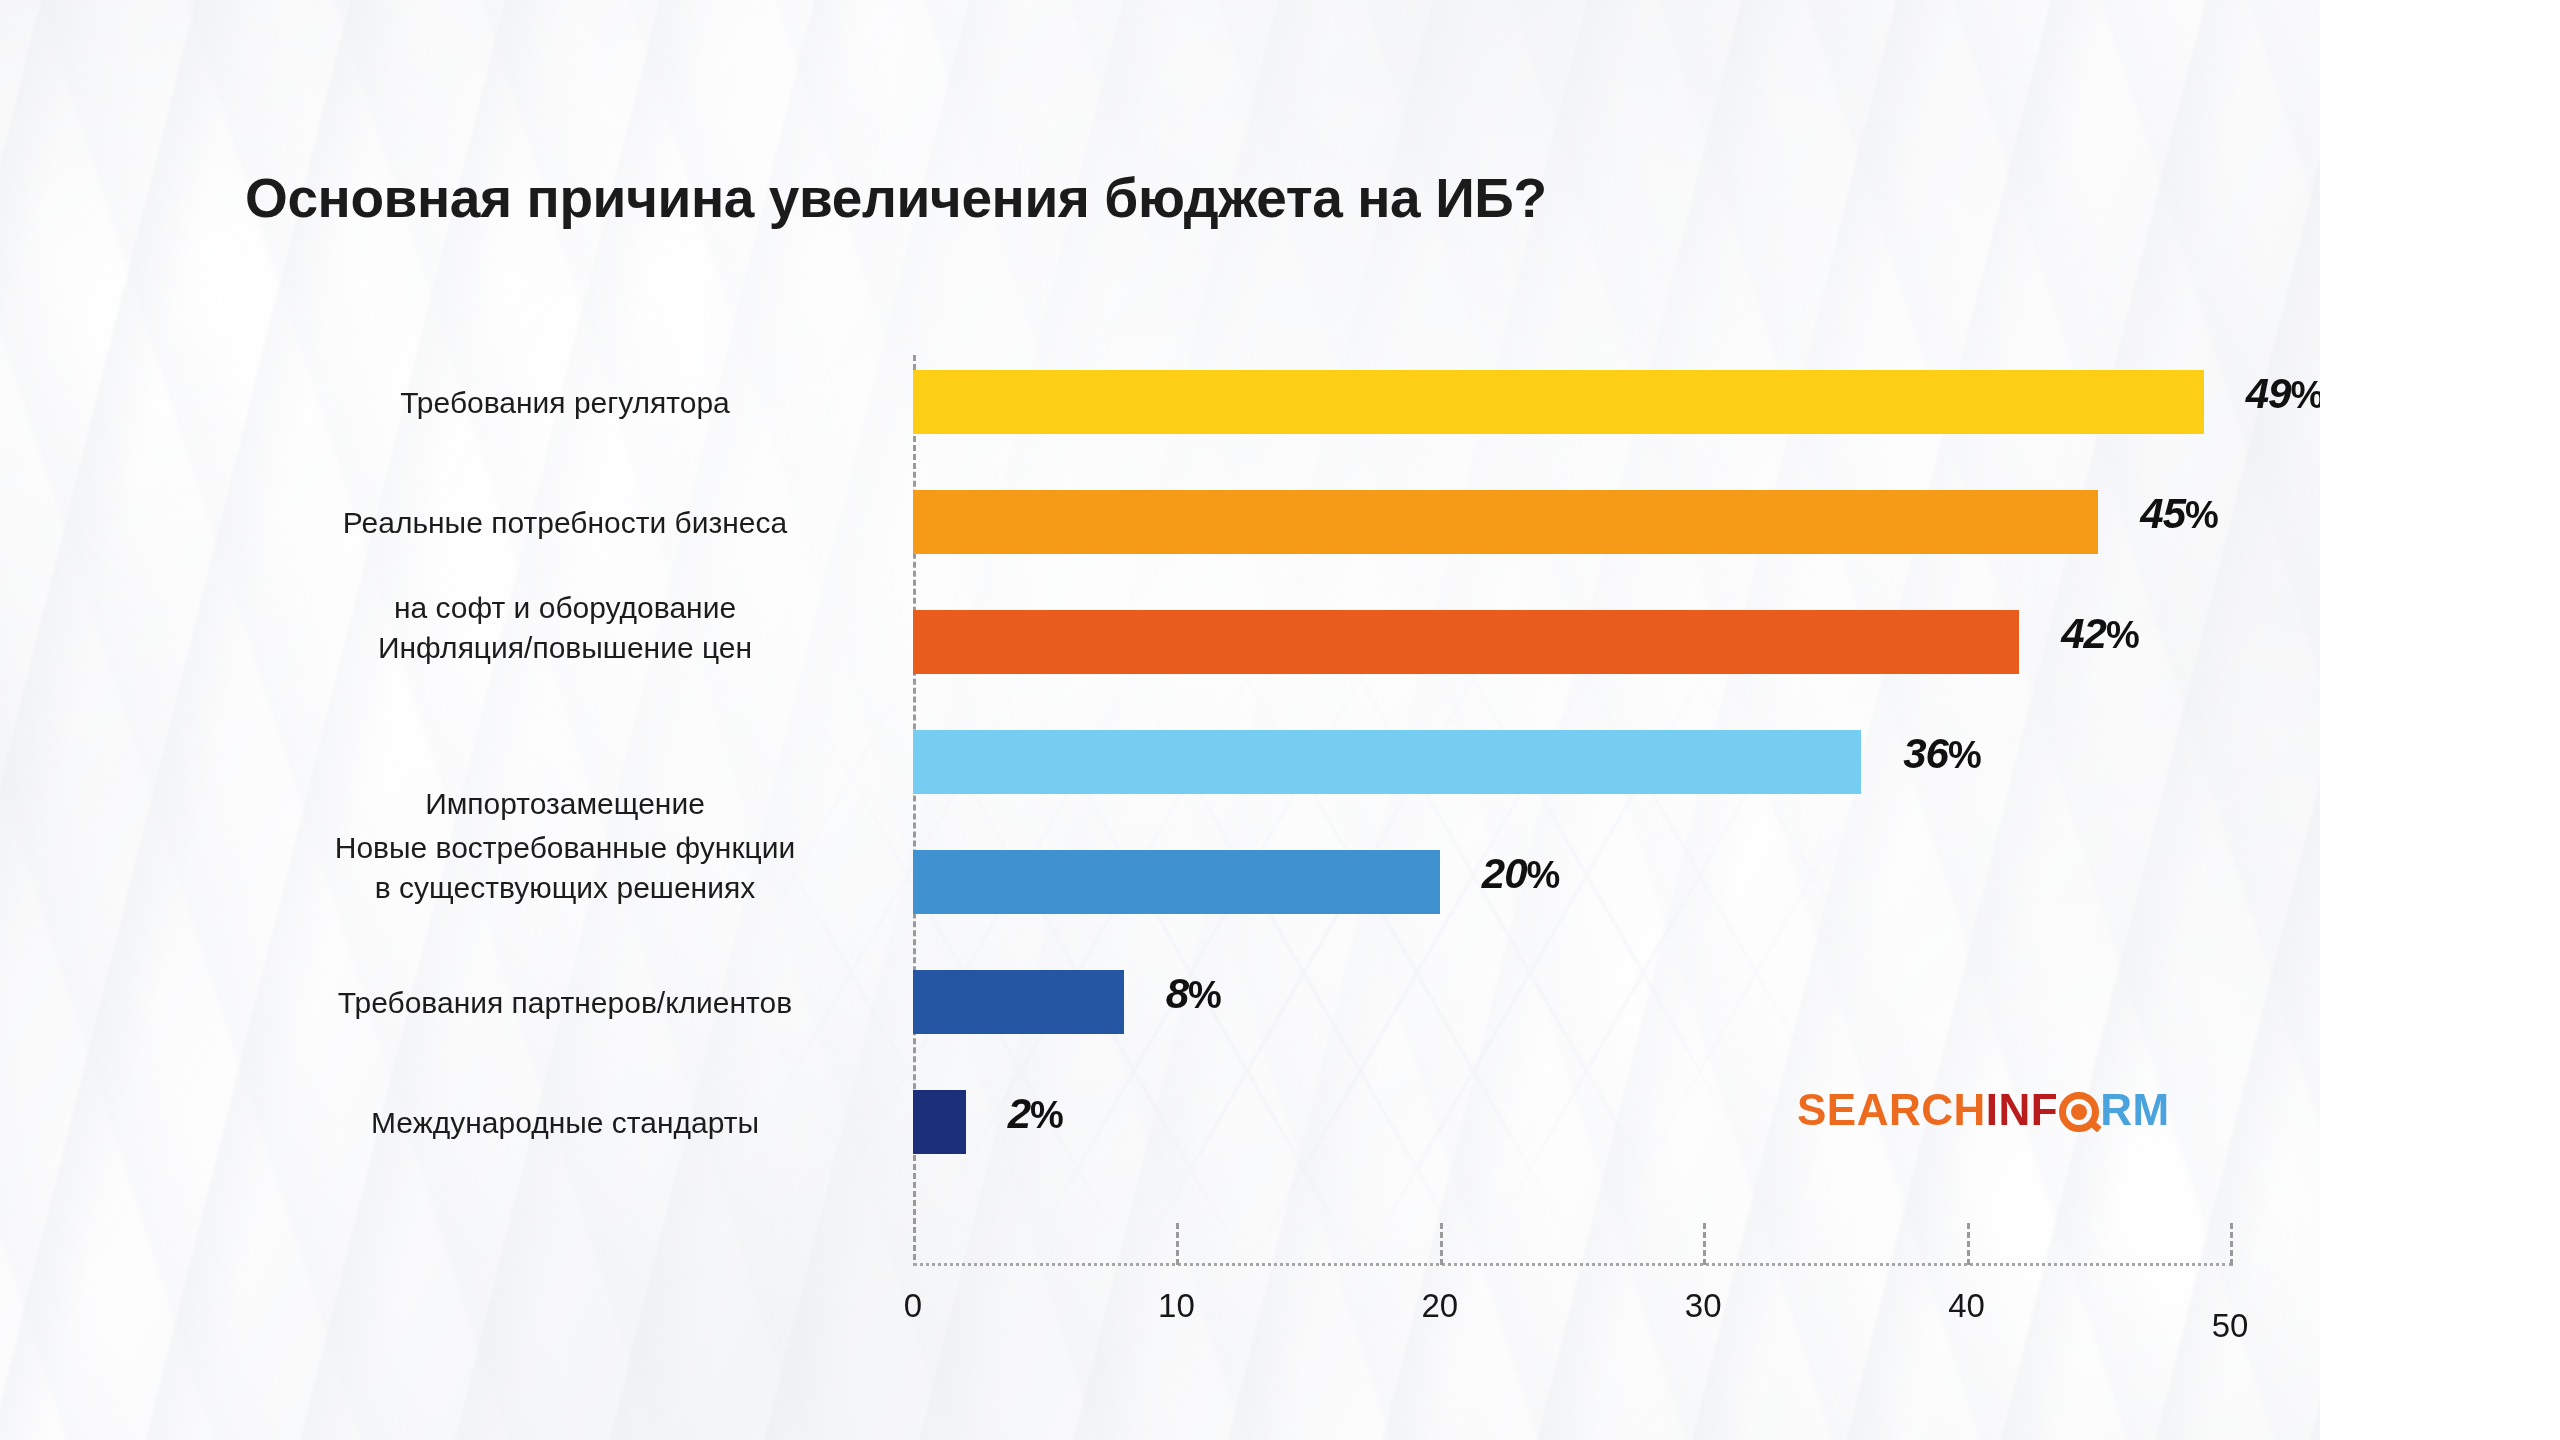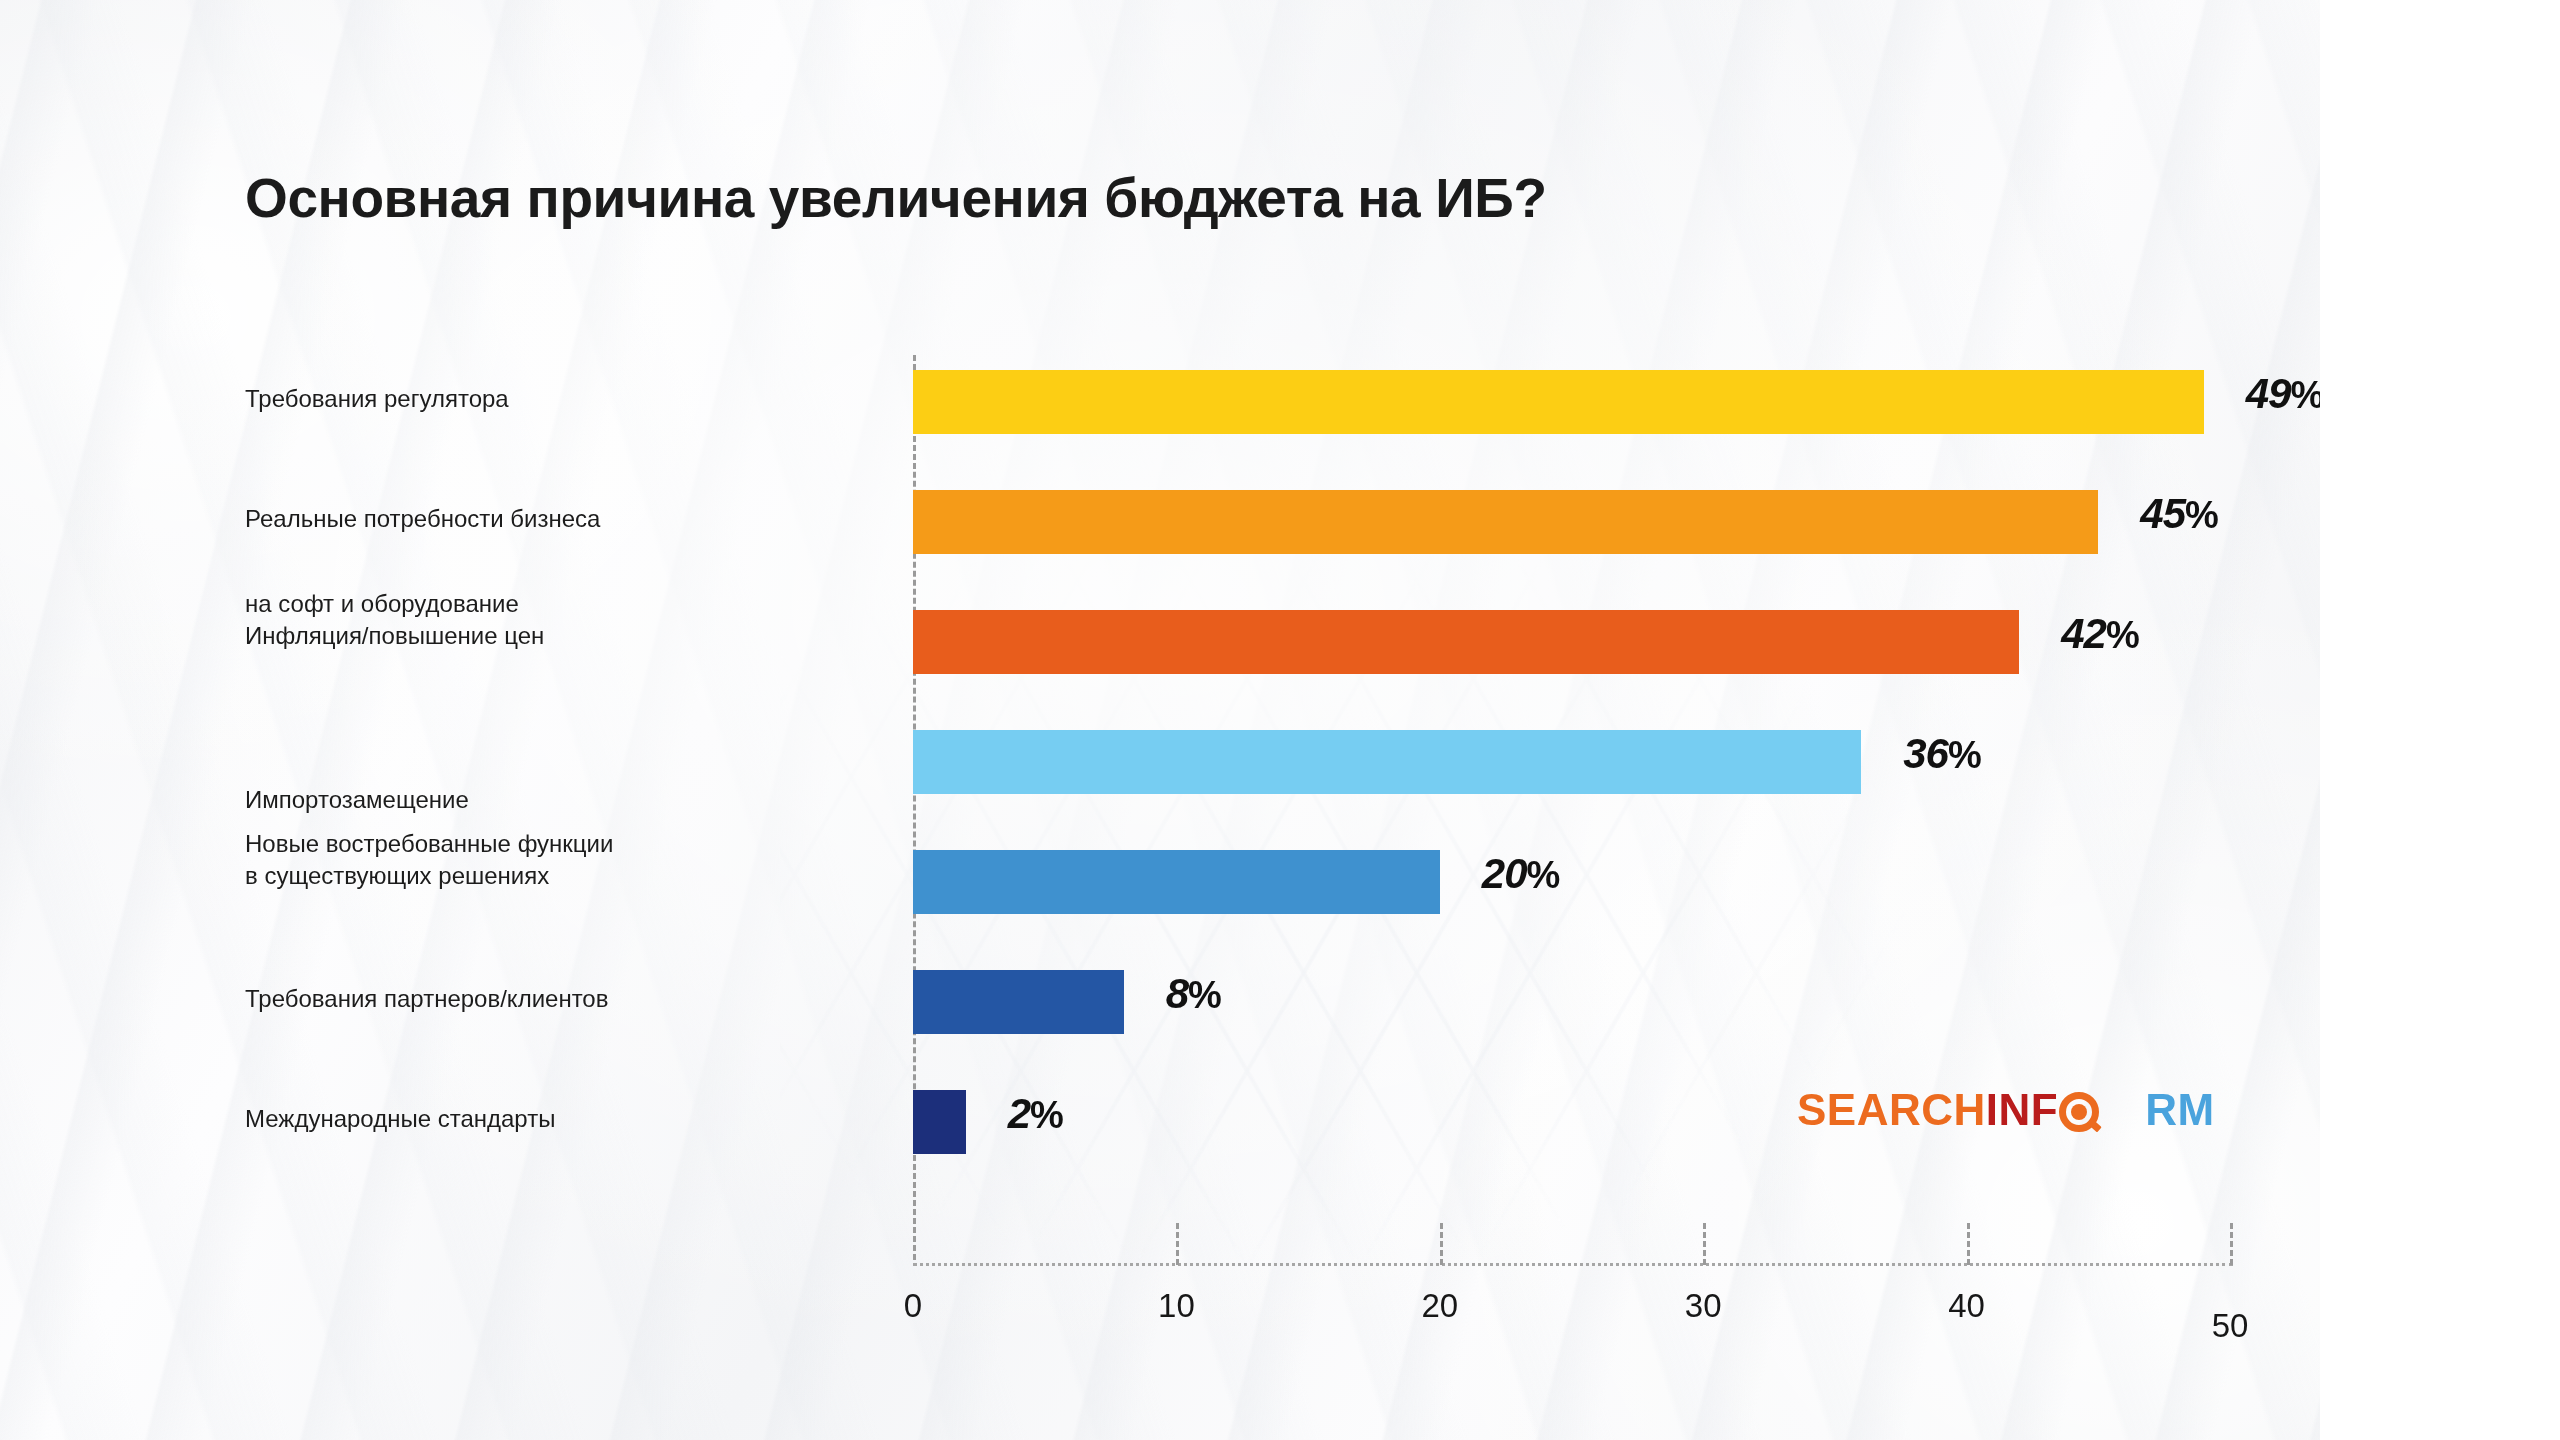--- a/index.html
+++ b/index.html
@@ -140,23 +140,23 @@
   }
   .value .num { font-size: 42px; letter-spacing: -1px; font-style: italic; }
   .value .pct { font-size: 38px; letter-spacing: -0.5px; }
 
   
   .cat-label {
     position: absolute;
     left: 245px;
     width: 640px;
     color: #1c1c1c;
-    font-size: 24px;
+    font-size: 30px;
     line-height: 1.33;
-    text-align: left;
+    text-align: center;
   }
 
   
   .tick-label {
     position: absolute;
     top: 1287px;
     font-size: 33px;
     color: #171717;
     text-align: center;
     width: 90px;
@@ -171,21 +171,21 @@
     font-size: 44px;
     font-weight: 700;
     letter-spacing: 0.5px;
     line-height: 1;
     white-space: nowrap;
     display: flex;
     align-items: flex-end;
   }
   .logo .part-search { color: #ec6b1f; }
   .logo .part-inf    { color: #b91c1c; }
-  .logo .part-rm     { color: #4aa3dd; margin-left: 45px; }
+  .logo .part-rm     { color: #4aa3dd; }
   .logo .glyph-o {
     position: relative;
     display: inline-block;
     width: 40px;
     height: 40px;
     margin: 0 1px;
     vertical-align: -4px;
   }
   .logo .glyph-o .ring {
     position: absolute;

